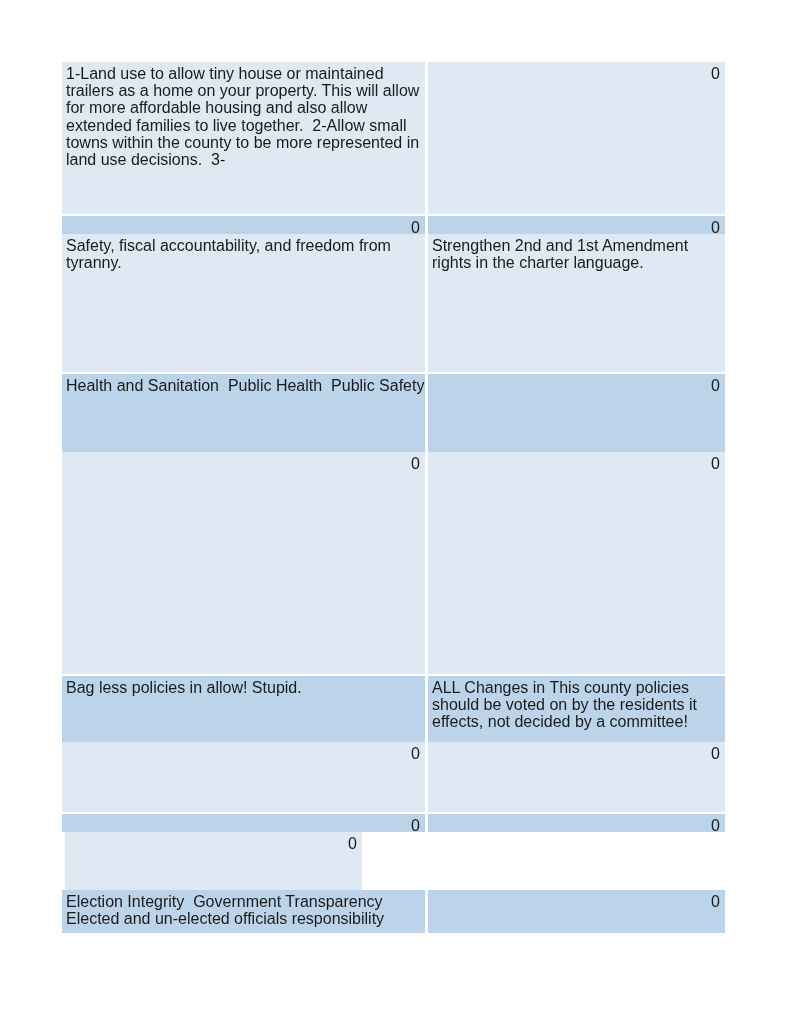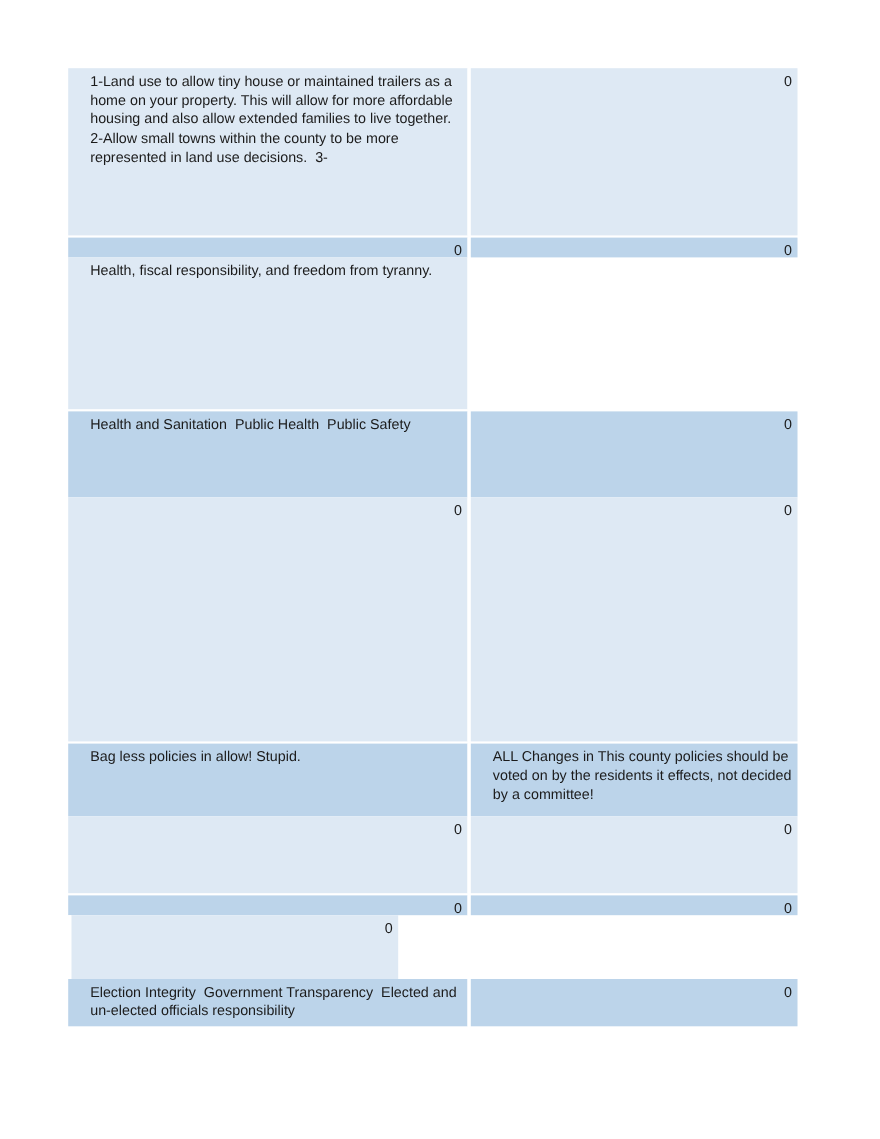--- a/index.html
+++ b/index.html
@@ -37,22 +37,22 @@
   }
 
   
   .hgap {
     width: 100%;
     background: #ffffff;
   }
 
   .cell {
     box-sizing: border-box;
-    padding: 3px 4px 2px 20px;
-    font-size: 13px;
+    padding: 3px 4px 2px 4px;
+    font-size: 16px;
     line-height: 17.2px;
     color: #1b1b1b;
     overflow: hidden;
     white-space: pre-wrap;
     word-break: normal;
   }
 
   .col-left  { flex: 0 0 363px; width: 363px; }
   .col-right { flex: 0 0 297px; width: 297px; }
 
@@ -86,22 +86,23 @@
 
   <div class="hgap" style="height:2px"></div>
 
   <div class="row" style="height:18px">
     <div class="cell col-left dark num">0</div>
     <div class="gutter"></div>
     <div class="cell col-right dark num">0</div>
   </div>
 
   <div class="row" style="height:138px">
-    <div class="cell col-left light txt">Health, fiscal responsibility, and freedom from tyranny.</div>
+    <div class="cell col-left light txt">Safety, fiscal accountability, and freedom from tyranny.</div>
     <div class="gutter"></div>
+    <div class="cell col-right light txt">Strengthen 2nd and 1st Amendment rights in the charter language.</div>
   </div>
 
   <div class="hgap" style="height:2px"></div>
 
   <div class="row" style="height:78px">
     <div class="cell col-left dark txt clip">Health and Sanitation  Public Health  Public Safety</div>
     <div class="gutter"></div>
     <div class="cell col-right dark num">0</div>
   </div>
 

